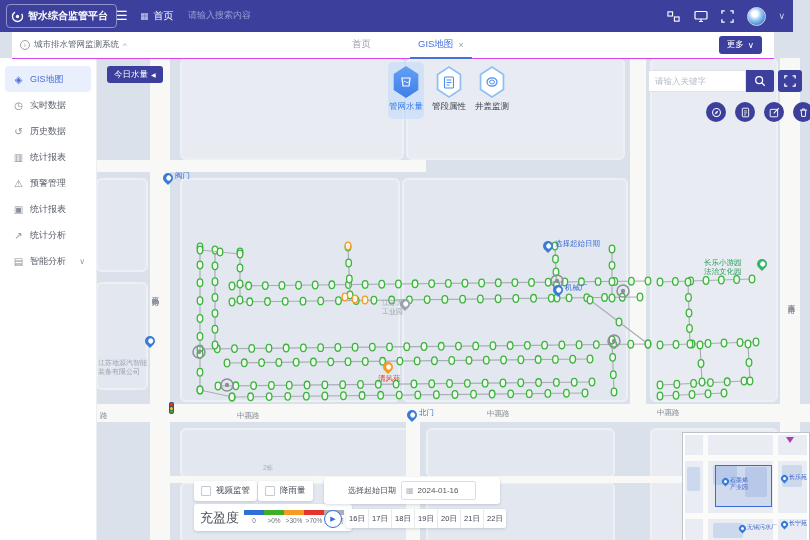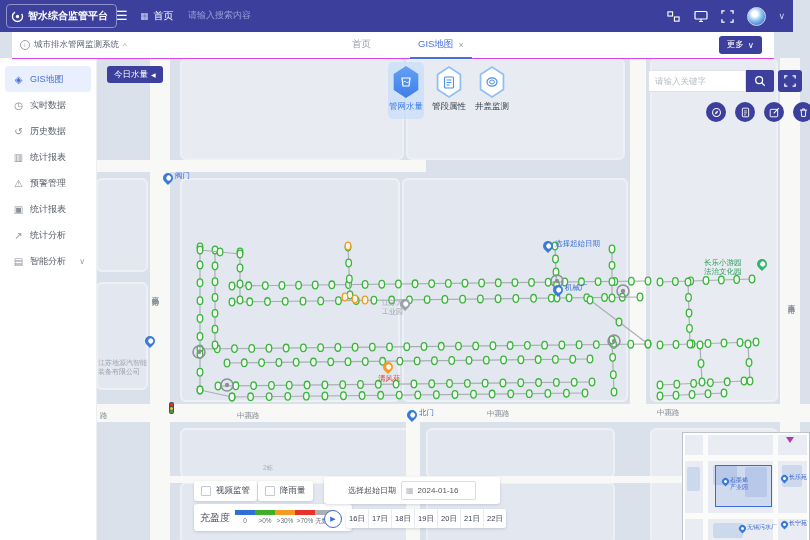--- a/index.html
+++ b/index.html
@@ -77,21 +77,21 @@
           display:flex;align-items:center;justify-content:center;cursor:pointer;z-index:6;}
   .circle-btns{position:absolute;left:610px;top:44px;display:flex;gap:9px;z-index:6;}
   .cbtn{width:20px;height:20px;border-radius:50%;background:#3c3f9c;display:flex;align-items:center;justify-content:center;cursor:pointer;}
   
   .toggle-box{position:absolute;height:20px;background:#fff;border-radius:3px;display:flex;align-items:center;gap:5px;
               padding:0 7px;font-size:8.5px;color:#4a4f58;box-shadow:0 1px 3px rgba(40,50,70,.18);z-index:10;cursor:pointer;}
   .toggle-box .cb{width:8px;height:8px;border:1px solid #c3c9d2;border-radius:1px;background:#fff;}
   #toggle-flow{left:194px;top:481px;} #toggle-rain{left:258px;top:481px;}
   .legend{position:absolute;left:194px;top:504px;width:146px;height:27px;background:#fff;border-radius:3px;
           box-shadow:0 1px 3px rgba(40,50,70,.18);display:flex;align-items:center;padding:0 6px;gap:5px;z-index:10;}
-  .lg-title{font-size:10px;color:#4a4f58;}
+  .lg-title{font-size:13px;color:#4a4f58;}
   .lg-items{display:flex;}
   .lg-it{display:flex;flex-direction:column;align-items:center;}
   .lg-seg{width:20px;height:5px;}
   .lg-lb{font-size:6.5px;color:#6a7078;margin-top:2px;}
   .date-panel{position:absolute;left:324px;top:477px;width:128px;height:27px;background:#fff;border-radius:3px;
               box-shadow:0 1px 3px rgba(40,50,70,.18);display:flex;align-items:center;gap:5px;padding:0 24px;z-index:10;}
   .dp-label{font-size:8px;color:#4a4f58;white-space:nowrap;}
   .dp-input{flex:1;height:17px;border:1px solid #d9dee6;border-radius:2px;display:flex;align-items:center;gap:4px;
             padding:0 4px;font-size:8px;color:#555;cursor:pointer;}
   .dp-input .cal{color:#aab0ba;font-size:8px;}

